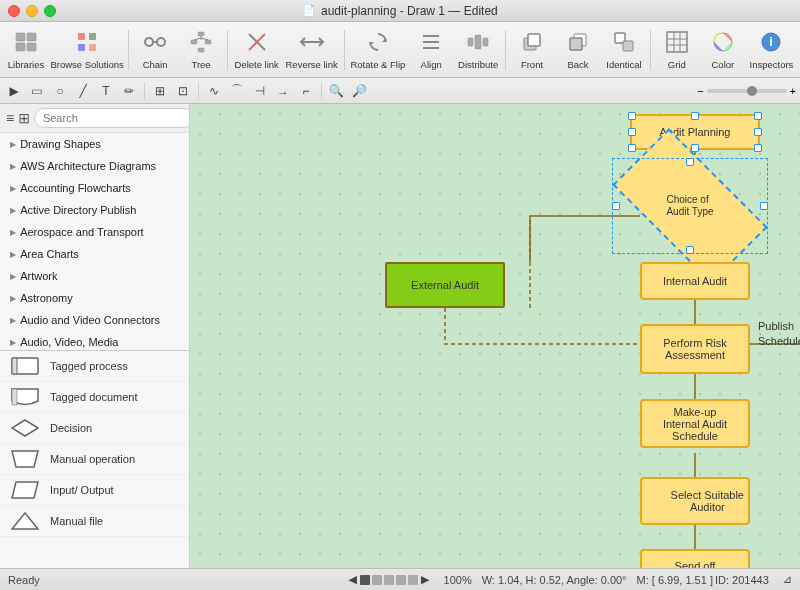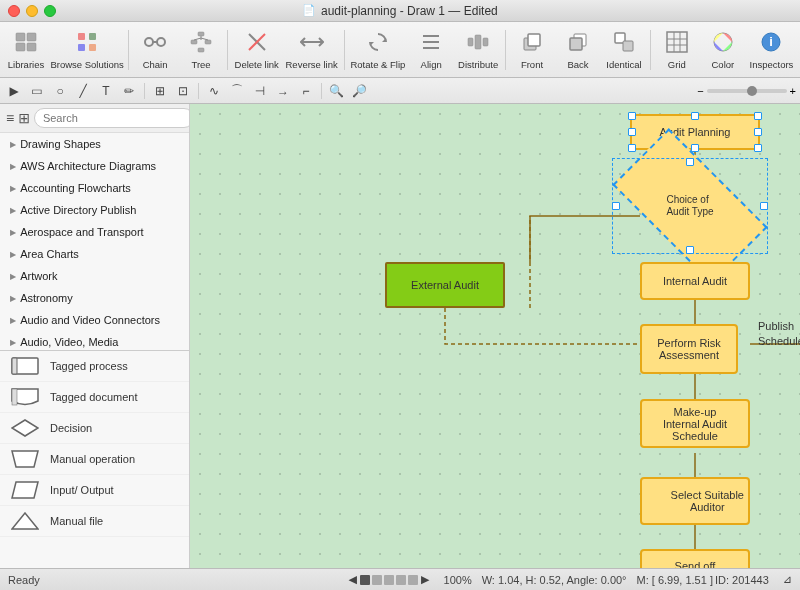--- a/index.html
+++ b/index.html
@@ -636,21 +636,21 @@
       </div>
 
       <div class="flow-box external-audit" style="left:195px; top:158px; width:120px; height:46px;">
         <span>External Audit</span>
       </div>
 
       <div class="flow-box" style="left:450px; top:158px; width:110px; height:38px;">
         <span>Internal Audit</span>
       </div>
 
-      <div class="flow-box" style="left:450px; top:220px; width:98px; height:50px;">
+      <div class="flow-box" style="left:450px; top:220px; width:110px; height:50px;">
         <span style="white-space:pre-line;">Perform Risk
 Assessment</span>
       </div>
 
       <div class="flow-box" style="left:450px; top:295px; width:110px; height:49px;">
         <span style="white-space:pre-line;">Make-up
 Internal Audit
 Schedule</span>
       </div>
 

